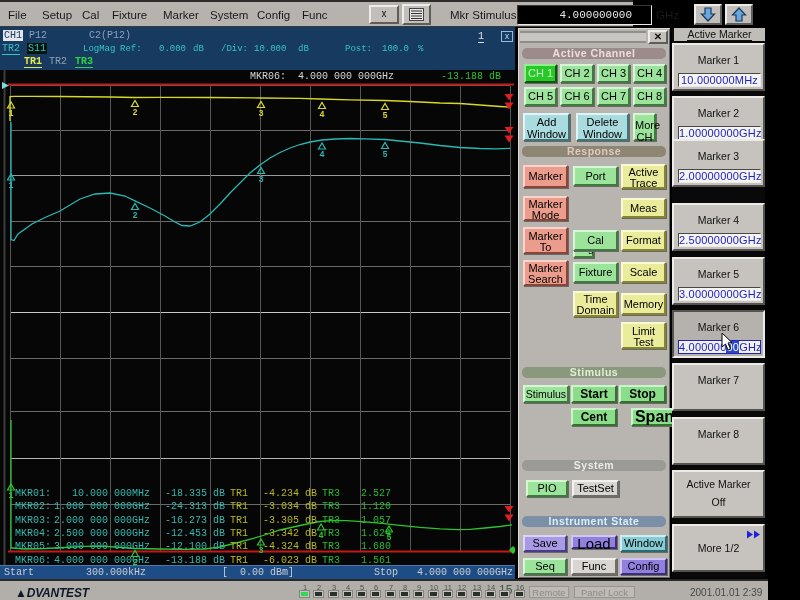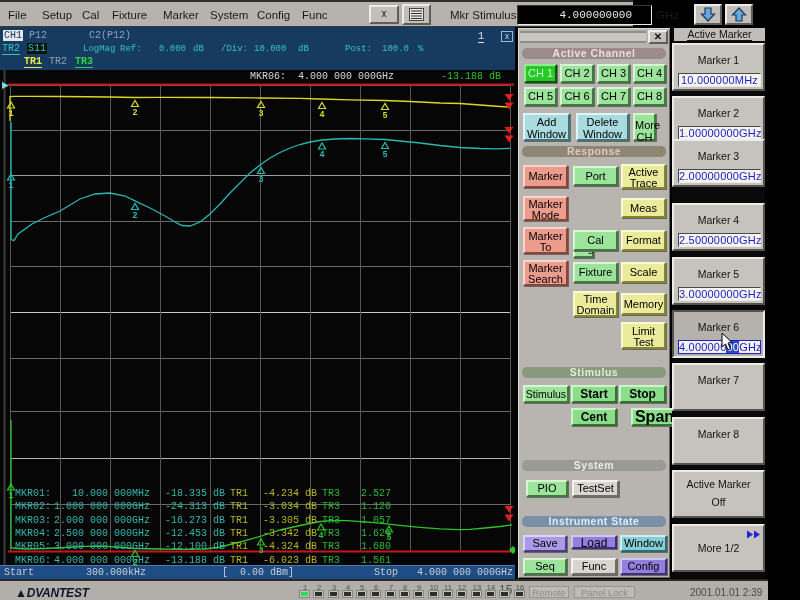--- a/index.html
+++ b/index.html
@@ -276,21 +276,21 @@
 <div class="sk g" style="left:5px;top:357px;width:46px;height:18px;font-size:10.5px;line-height:14px;">Stimulus</div>
 <div class="sk gb" style="left:53px;top:357px;width:46px;height:18px;font-size:12px;line-height:14px;"><b>Start</b></div>
 <div class="sk gb" style="left:101px;top:357px;width:47px;height:18px;font-size:12px;line-height:14px;"><b>Stop</b></div>
 <div class="sk gb" style="left:53px;top:380px;width:46px;height:18px;font-size:12px;line-height:14px;"><b>Cent</b></div>
 <div class="sk gb" style="left:113px;top:380px;width:47px;height:18px;font-size:16px;line-height:14px;"><b>Span</b></div>
 <div class="hdr" style="top:432px;background:#9a9a96;color:#eaeae6">System</div>
 <div class="sk g" style="left:8px;top:452px;width:42px;height:17px;font-size:11px;line-height:13px;">PIO</div>
 <div class="sk w" style="left:54px;top:452px;width:47px;height:17px;font-size:11px;line-height:13px;">TestSet</div>
 <div class="hdr" style="top:488px;background:#7b8fa6;color:#d8eefc">Instrument State</div>
 <div class="sk v1" style="left:5px;top:507px;width:44px;height:17px;font-size:11px;line-height:13px;">Save</div>
-<div class="sk v2" style="left:53px;top:507px;width:46px;height:14px;font-size:12px;line-height:13px;">Load</div>
+<div class="sk v2" style="left:53px;top:507px;width:46px;height:14px;font-size:15px;line-height:13px;">Load</div>
 <div class="sk cy" style="left:102px;top:507px;width:47px;height:17px;font-size:11px;line-height:13px;">Window</div>
 <div class="sk g" style="left:5px;top:530px;width:44px;height:17px;font-size:11px;line-height:13px;">Seq</div>
 <div class="sk w" style="left:53px;top:530px;width:46px;height:17px;font-size:11px;line-height:13px;">Func</div>
 <div class="sk v2" style="left:102px;top:530px;width:47px;height:17px;font-size:11px;line-height:13px;">Config</div>
 </div>
 <div class="abs" id="rpanel">
 <div class="abs" style="left:2px;top:0px;width:91px;height:13px;background:#c0bdb8;text-align:center;font-size:10.5px;color:#111;line-height:13px"><span style="border-bottom:1px solid #111">Active Marker</span></div>
 <div class="mk" style="top:15px">
       <div class="lab">Marker 1</div>
       <div class="vbox">10.000000MHz</div>

